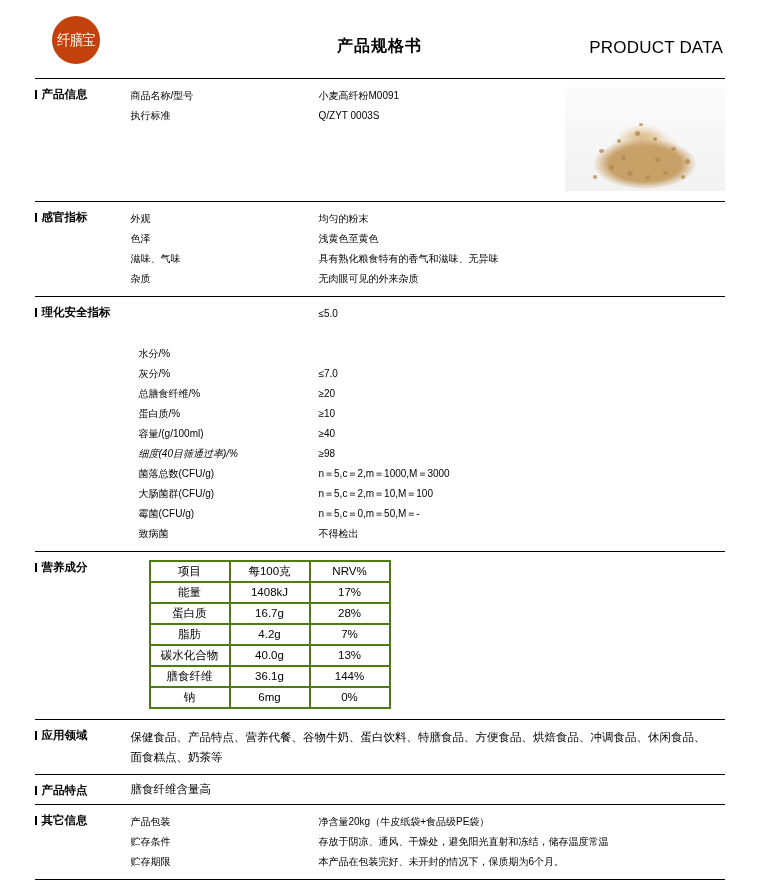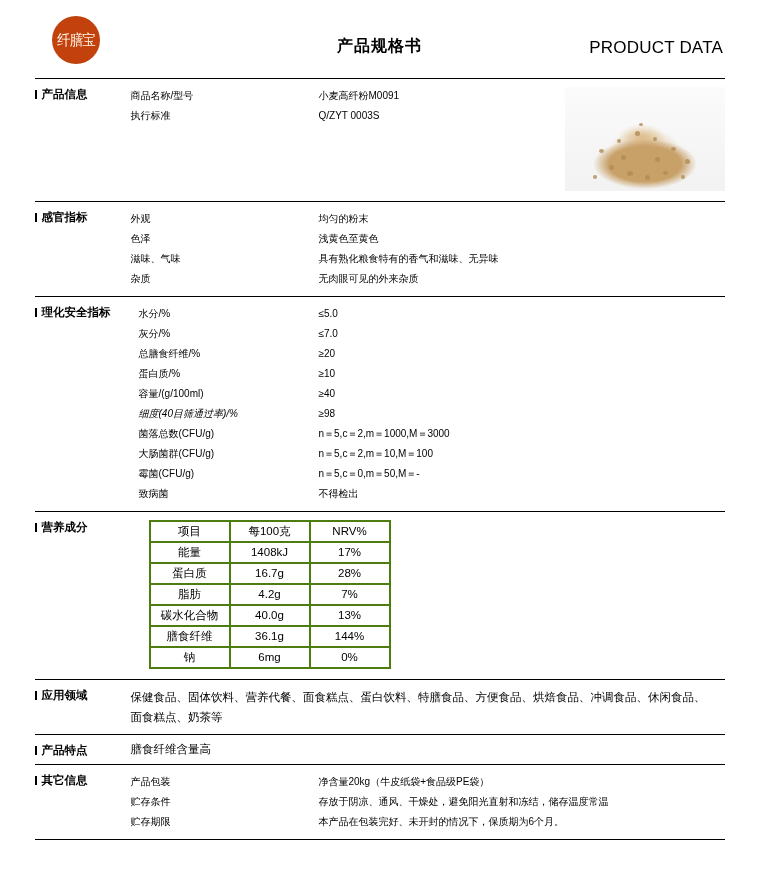--- a/index.html
+++ b/index.html
@@ -241,21 +241,21 @@
     </div>
   </div>
 
   <div class="rule"></div>
   <div class="section">
     <div class="sec-label">
       <span class="bar"></span><span>理化安全指标</span>
     </div>
     <div class="sec-body" style="padding-left:104px;">
       <div class="row">
-        <div class="k" style="flex:0 0 168px;width:168px;">水分/%</div>
+        <div class="k" style="flex:0 0 168px;width:168px;margin-top:40px;">水分/%</div>
         <div class="v">≤5.0</div>
       </div>
       <div class="row">
         <div class="k" style="flex:0 0 168px;width:168px;">灰分/%</div>
         <div class="v">≤7.0</div>
       </div>
       <div class="row">
         <div class="k" style="flex:0 0 168px;width:168px;">总膳食纤维/%</div>
         <div class="v">≥20</div>
       </div>
@@ -337,21 +337,21 @@
       </table>
     </div>
   </div>
 
   <div class="rule"></div>
   <div class="section">
     <div class="sec-label">
       <span class="bar"></span><span>应用领域</span>
     </div>
     <div class="sec-body">
-      <div class="app-text">保健食品、固体饮料、营养代餐、面食糕点、蛋白饮料、特膳食品、方便食品、烘焙食品、冲调食品、休闲食品、面食糕点、奶茶等</div>
+      <div class="app-text">保健食品、产品特点、营养代餐、谷物牛奶、蛋白饮料、特膳食品、方便食品、烘焙食品、冲调食品、休闲食品、面食糕点、奶茶等</div>
     </div>
   </div>
 
   <div class="rule"></div>
   <div class="section">
     <div class="sec-label">
       <span class="bar"></span><span>产品特点</span>
     </div>
     <div class="sec-body">
       <div>膳食纤维含量高</div>

